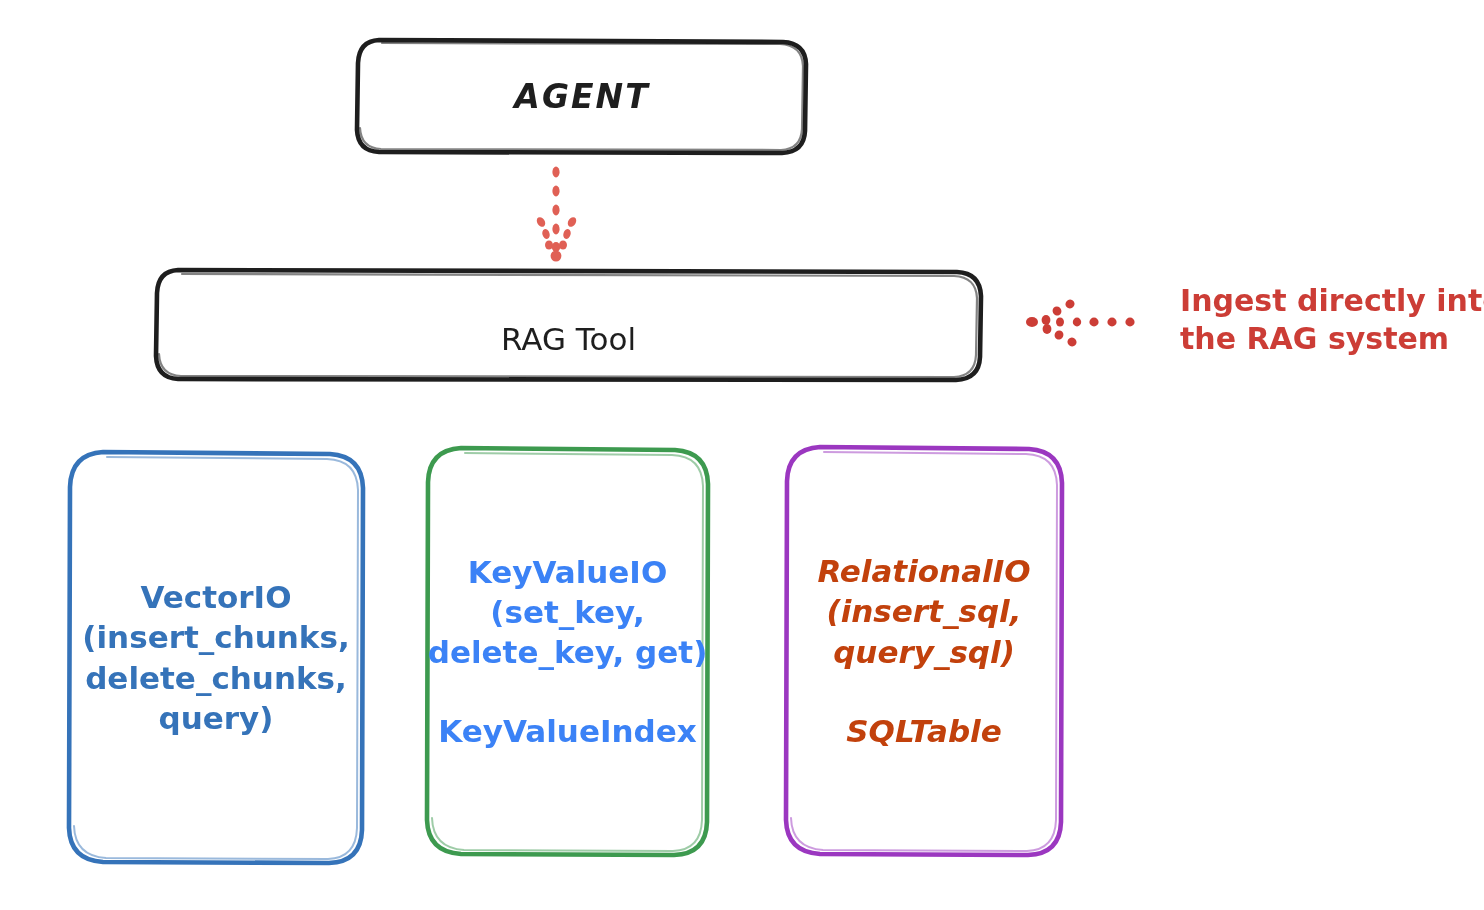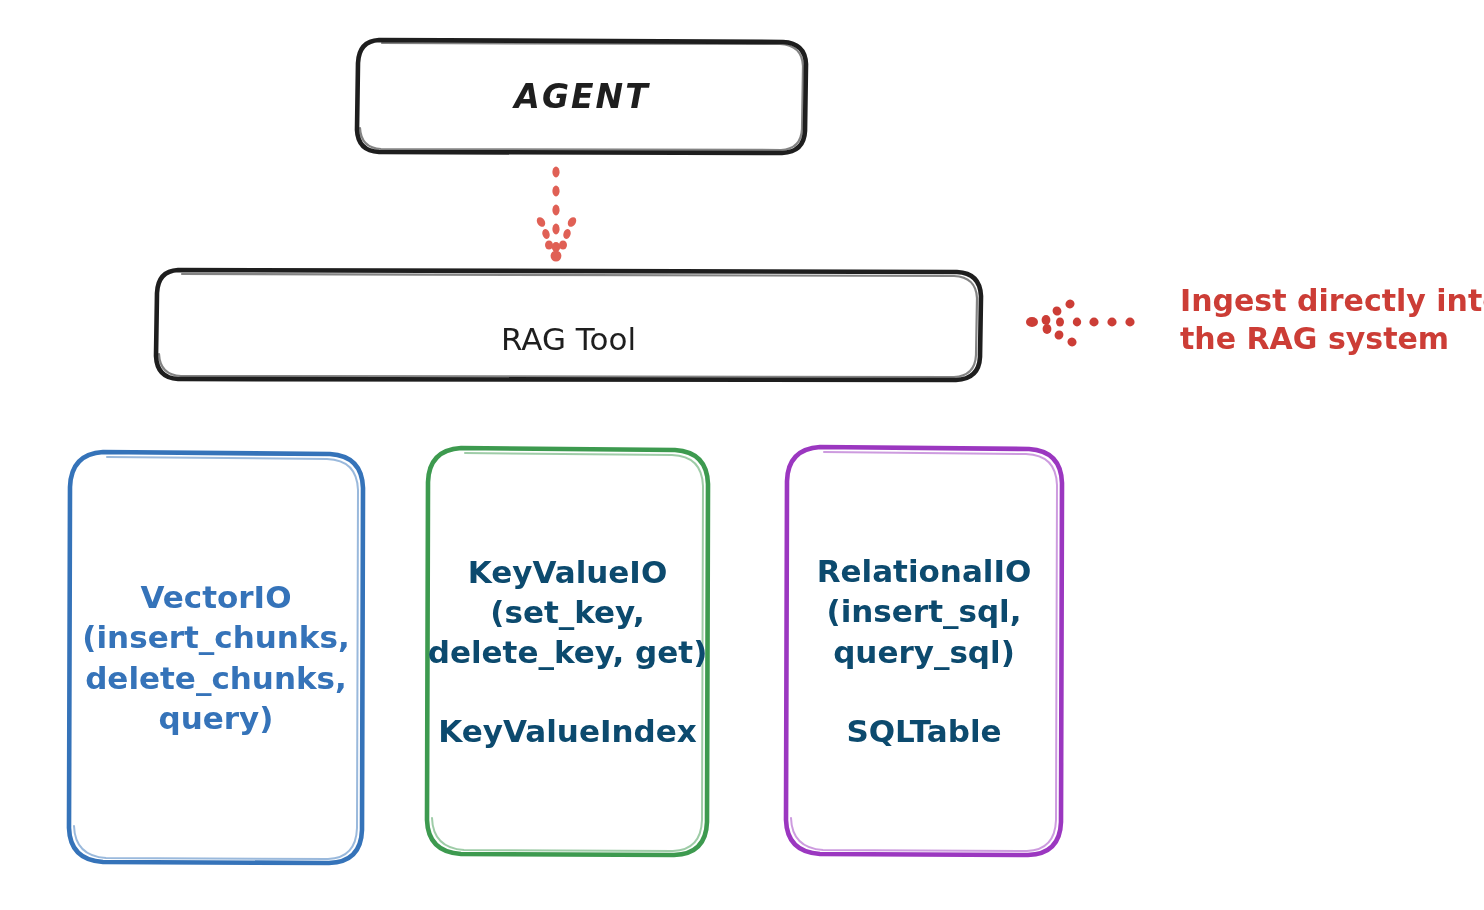--- a/index.html
+++ b/index.html
@@ -53,22 +53,22 @@
   }
   .store-text .api-block {
     display: block;
     white-space: pre-line;
   }
   .store-text .idx-block {
     display: block;
     margin-top: 1.25em;
   }
   .blue  { color: #3573b9; }
-  .green { color: #0c4a6e; }
-  .purple{ color: #0c4a6e; }
+  .green { color: #3b82f6; }
+  .purple{ color: #c2410c; font-style: italic; }
   .annot {
     position: absolute;
     color: #cc3d36;
     font-size: 30px;
     font-weight: 600;
     line-height: 1.28;
     text-align: left;
     white-space: pre-line;
     font-family: "DejaVu Sans", sans-serif;
     margin-left: 32px;

